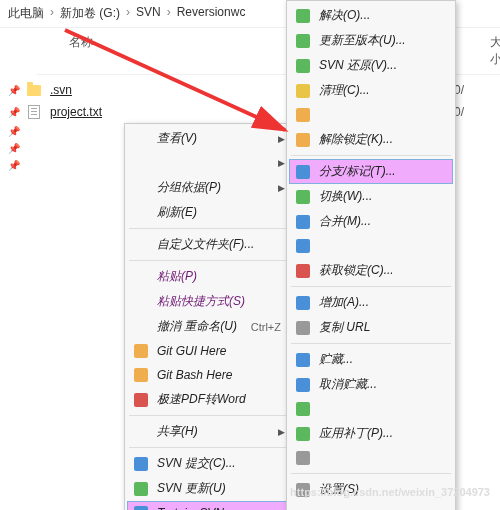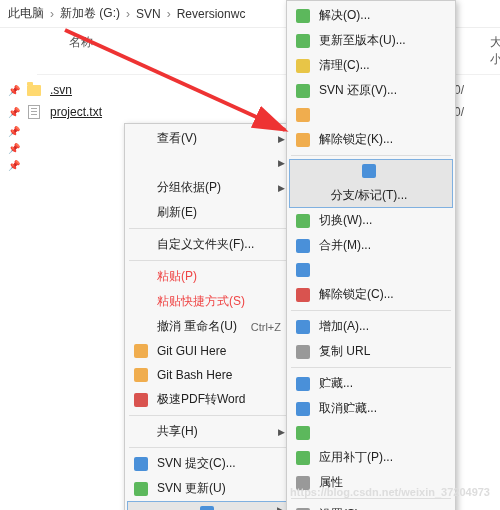--- a/index.html
+++ b/index.html
@@ -10,21 +10,20 @@
     background: #fff;
     width: 500px;
     height: 510px;
     overflow: hidden;
     color: #222;
     position: relative;
   }
   .breadcrumb {
     padding: 5px 8px;
     display: flex;
-    align-items: center;
     gap: 6px;
     color: #333;
     border-bottom: 1px solid #eee;
   }
   .crumb-sep { color: #888; }
   .header-row {
     display: flex;
     padding: 6px 10px;
     color: #555;
     border-bottom: 1px solid #f0f0f0;
@@ -61,24 +60,24 @@
   .menu1 { left: 124px; top: 123px; width: 164px; }
   .menu2 { left: 286px; top: 0; width: 165px; }
   .menu-item {
     display: flex;
     align-items: center;
     padding: 4px 10px 4px 6px;
     gap: 8px;
     cursor: default;
     position: relative;
   }
-  .menu-item.disabled { color: #ef4444; }
-  .menu-item.highlight { background: #e5e5e5; border: 1px solid #7fb0e0; padding: 3px 9px 3px 5px; flex-direction: column; }
+  .menu-item.disabled { color: #701a75; }
+  .menu-item.highlight { background: #f0abfc; border: 1px solid #7fb0e0; padding: 3px 9px 3px 5px; }
   .menu-icon { width: 16px; height: 16px; display: inline-flex; align-items: center; justify-content: center; font-size: 13px; }
-  .menu-label { flex: 1; white-space: nowrap; }
+  .menu-label { flex: 1; white-space: nowrap; font-style: italic; }
   .menu-shortcut { color: #666; font-size: 11px; }
   .menu-sep { height: 1px; background: #ddd; margin: 3px 2px; }
   .submenu-arrow { position: absolute; right: 6px; color: #555; font-size: 9px; }
 
   
   .ic { width: 14px; height: 14px; border-radius: 2px; }
   .ic-green { background: #5cb85c; }
   .ic-blue { background: #4a90d9; }
   .ic-orange { background: #f0ad4e; }
   .ic-red { background: #d9534f; }
@@ -244,32 +243,32 @@
       <span class="menu-label">解决(O)...</span>
     </div>
   <div class="menu-item">
       <span class="menu-icon">
         <span class="ic ic-green"></span>
       </span>
       <span class="menu-label">更新至版本(U)...</span>
     </div>
   <div class="menu-item">
       <span class="menu-icon">
+        <span class="ic ic-green"></span>
+      </span>
+      <span class="menu-label">SVN 还原(V)...</span>
+    </div>
+  <div class="menu-item">
+      <span class="menu-icon">
         <span class="ic ic-yellow"></span>
       </span>
       <span class="menu-label">清理(C)...</span>
     </div>
   <div class="menu-item">
       <span class="menu-icon">
-        <span class="ic ic-green"></span>
-      </span>
-      <span class="menu-label">SVN 还原(V)...</span>
-    </div>
-  <div class="menu-item">
-      <span class="menu-icon">
         <span class="ic ic-orange"></span>
       </span>
     </div>
   <div class="menu-item">
       <span class="menu-icon">
         <span class="ic ic-orange"></span>
       </span>
       <span class="menu-label">解除锁定(K)...</span>
     </div>
   <div class="menu-sep"></div>
@@ -293,21 +292,21 @@
     </div>
   <div class="menu-item">
       <span class="menu-icon">
         <span class="ic ic-blue"></span>
       </span>
     </div>
   <div class="menu-item">
       <span class="menu-icon">
         <span class="ic ic-red"></span>
       </span>
-      <span class="menu-label">解除锁定(C)...</span>
+      <span class="menu-label">获取锁定(C)...</span>
     </div>
   <div class="menu-sep"></div>
   <div class="menu-item">
       <span class="menu-icon">
         <span class="ic ic-blue"></span>
       </span>
       <span class="menu-label">增加(A)...</span>
     </div>
   <div class="menu-item">
       <span class="menu-icon">
@@ -336,21 +335,20 @@
   <div class="menu-item">
       <span class="menu-icon">
         <span class="ic ic-green"></span>
       </span>
       <span class="menu-label">应用补丁(P)...</span>
     </div>
   <div class="menu-item">
       <span class="menu-icon">
         <span class="ic ic-gray"></span>
       </span>
-      <span class="menu-label">属性</span>
     </div>
   <div class="menu-sep"></div>
   <div class="menu-item">
       <span class="menu-icon">
         <span class="ic ic-gray"></span>
       </span>
       <span class="menu-label">设置(S)</span>
     </div>
   <div class="menu-item"></div>
 

